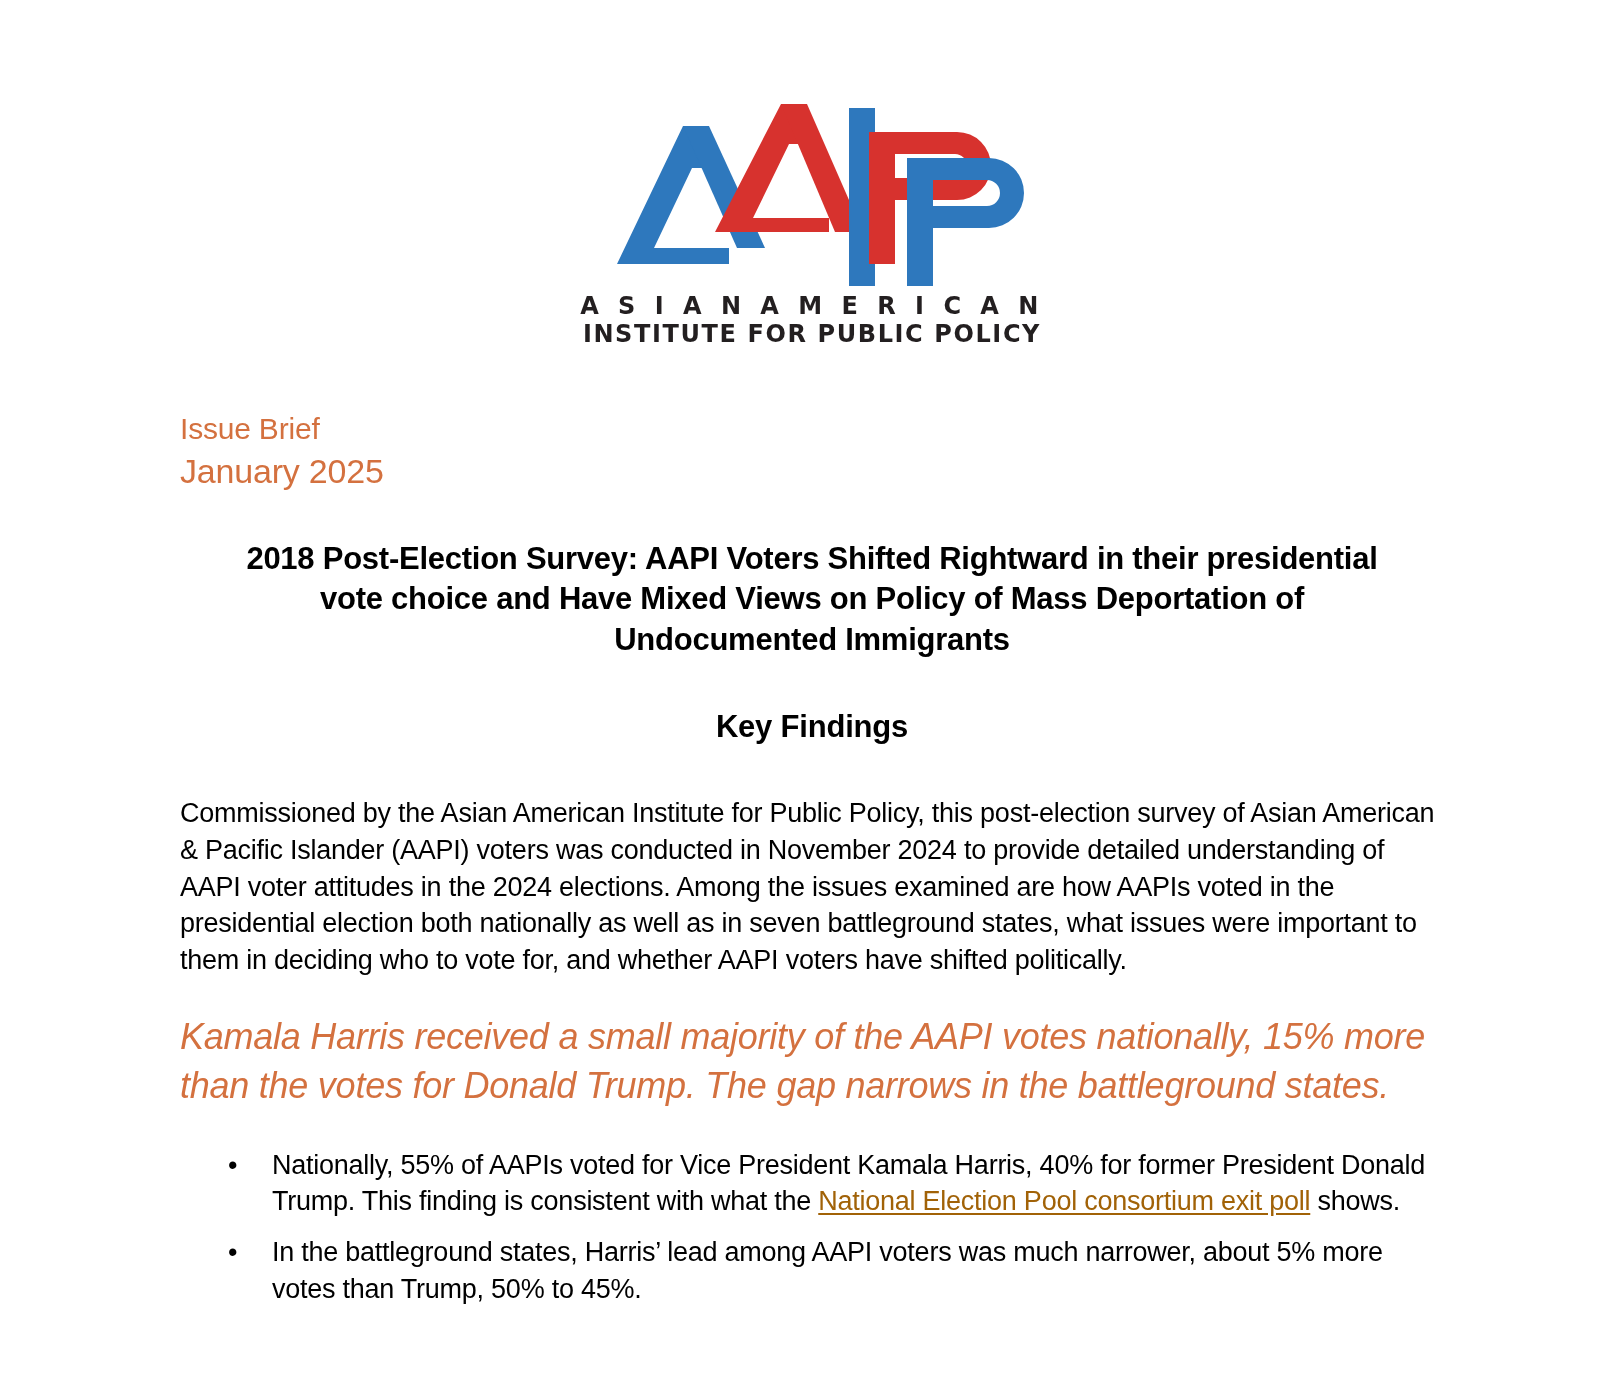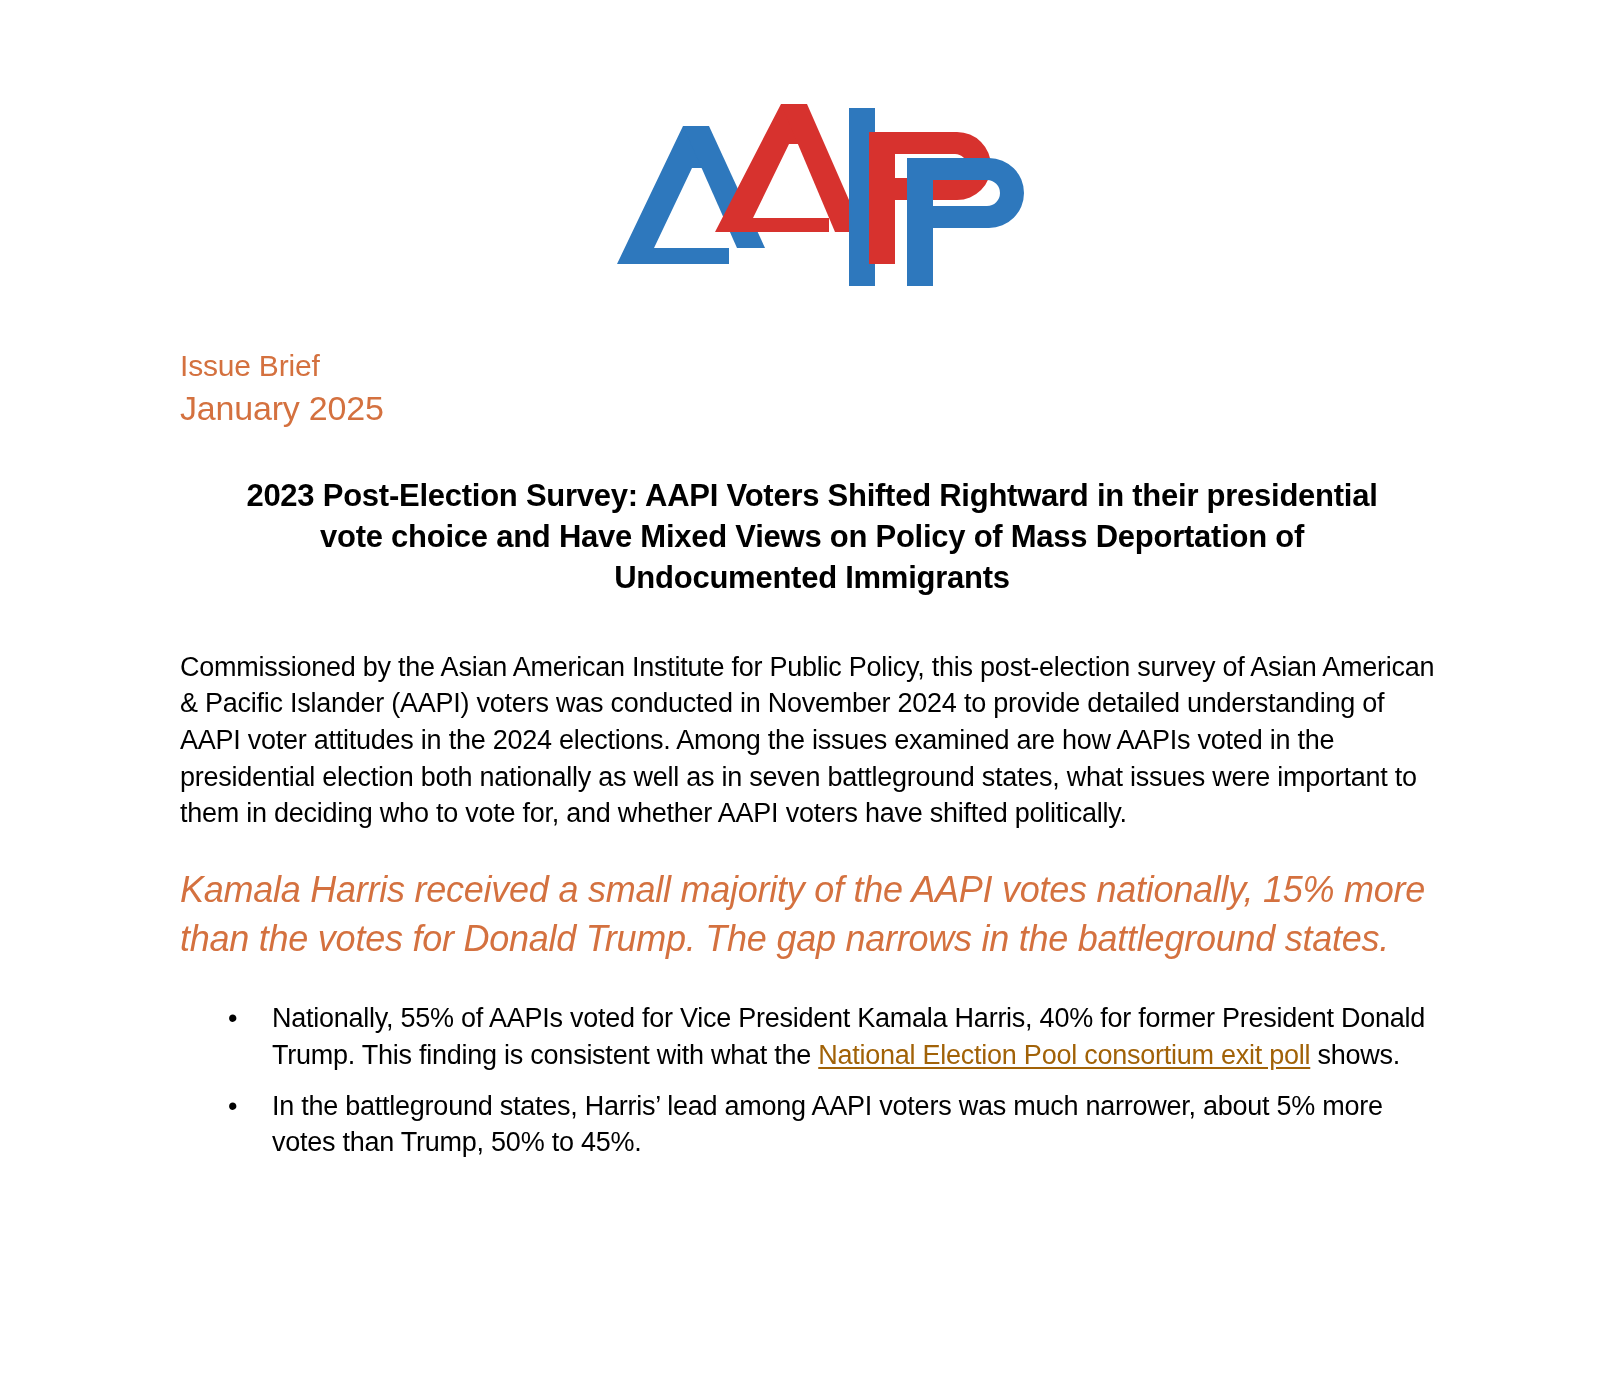--- a/index.html
+++ b/index.html
@@ -162,29 +162,34 @@
       <path d="M184 8 L210 8 L266 136 L238 136 Z" fill="#D7322E"></path>
 
       <rect x="252" y="12" width="26" height="178" fill="#2E78BD"></rect>
 
       <path d="M272 36 L272 168 L298 168 L298 36 Z" fill="#D7322E"></path>
       <path d="M272 36 L360 36 A34 34 0 0 1 360 104 L298 104 L298 82 L358 82 A12 12 0 0 0 358 58 L272 58 Z" fill="#D7322E"></path>
 
       <path d="M310 62 L310 190 L336 190 L336 62 Z" fill="#2E78BD"></path>
       <path d="M310 62 L392 62 A35 35 0 0 1 392 132 L336 132 L336 110 L390 110 A13 13 0 0 0 390 84 L310 84 Z" fill="#2E78BD"></path>
     </svg>
+    <div class="logo-wordmark">
+      <div class="logo-line1">A S I A N    A M E R I C A N</div>
+      <div class="logo-line2">INSTITUTE FOR PUBLIC POLICY</div>
+    </div>
   </div>
 
   <div class="content">
 
     <div class="issue-brief">Issue Brief</div>
     <div class="issue-date">January 2025</div>
 
-    <h1 class="doc-title">2023 Post-Election Survey: AAPI Voters Shifted Rightward in their presidential vote choice and Have Mixed Views on Policy of Mass Deportation of Undocumented Immigrants</h1>
-
+    <h1 class="doc-title">2018 Post-Election Survey: AAPI Voters Shifted Rightward in their presidential vote choice and Have Mixed Views on Policy of Mass Deportation of Undocumented Immigrants</h1>
+
+    <h2 class="key-findings">Key Findings</h2>
 
     <p class="body-para">Commissioned by the Asian American Institute for Public Policy, this post-election survey of Asian American &amp; Pacific Islander (AAPI) voters was conducted in November 2024 to provide detailed understanding of AAPI voter attitudes in the 2024 elections. Among the issues examined are how AAPIs voted in the presidential election both nationally as well as in seven battleground states, what issues were important to them in deciding who to vote for, and whether AAPI voters have shifted politically.</p>
 
     <p class="orange-lead">Kamala Harris received a small majority of the AAPI votes nationally, 15% more than the votes for Donald Trump. The gap narrows in the battleground states.</p>
 
     <ul class="findings">
       <li>
         <span class="bullet-dot">•</span>
         <span>Nationally, 55% of AAPIs voted for Vice President Kamala Harris, 40% for former President Donald Trump.  This finding is consistent with what the </span><a class="doc-link" href="#">National Election Pool consortium exit poll</a><span> shows.</span>
       </li>

